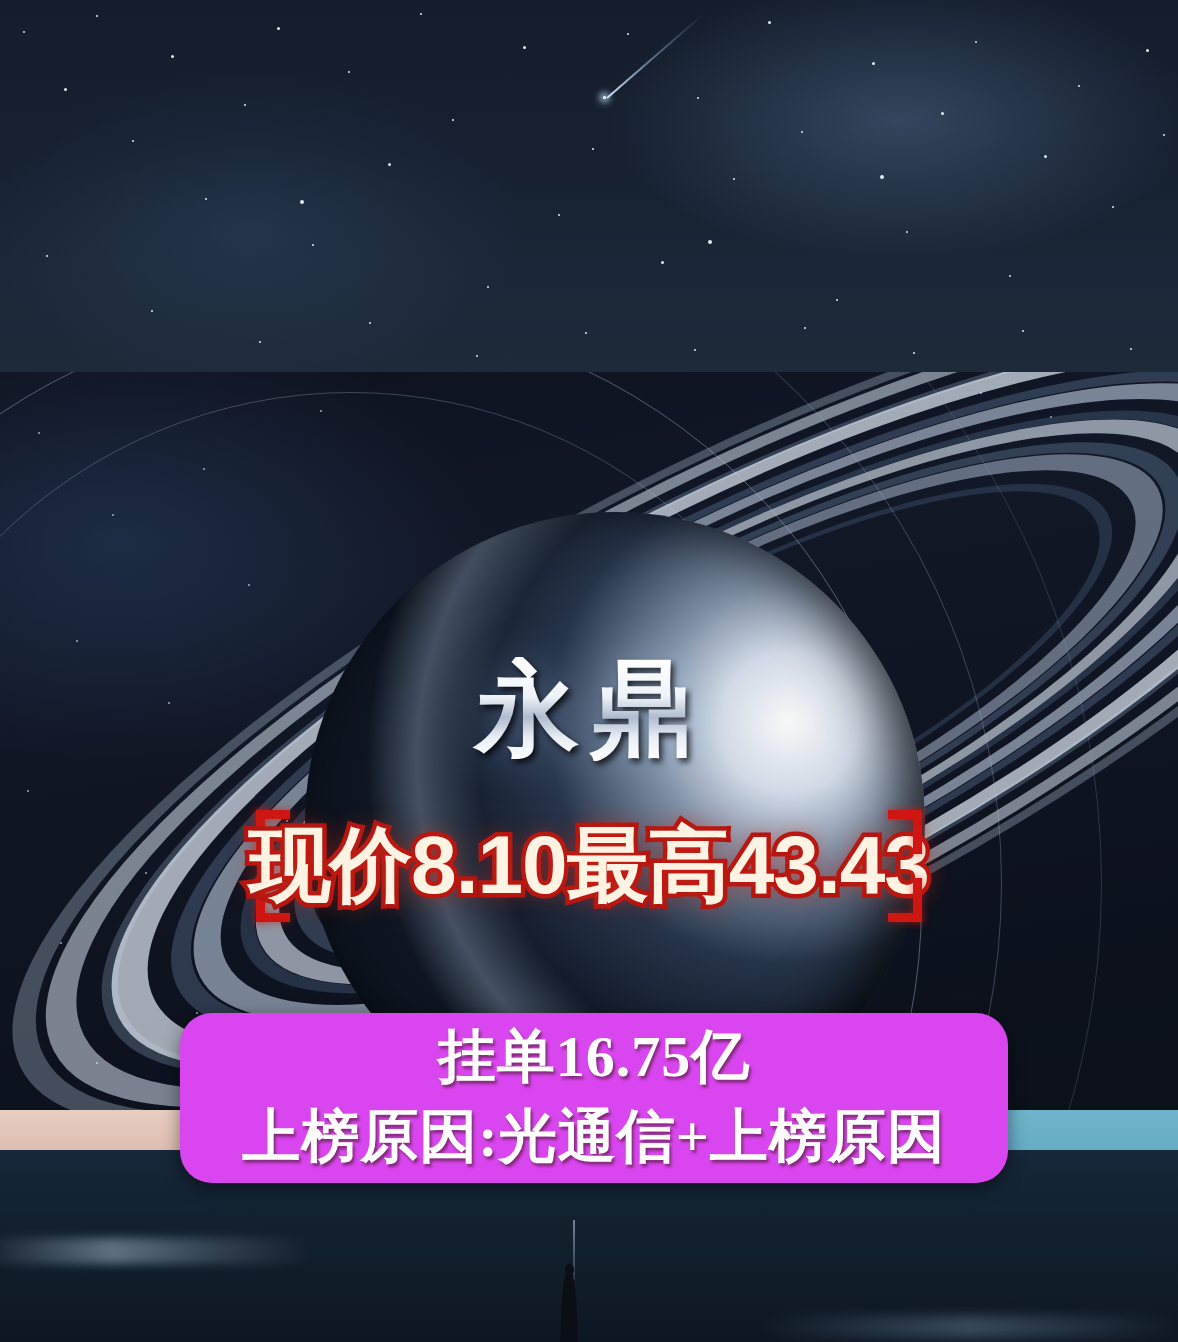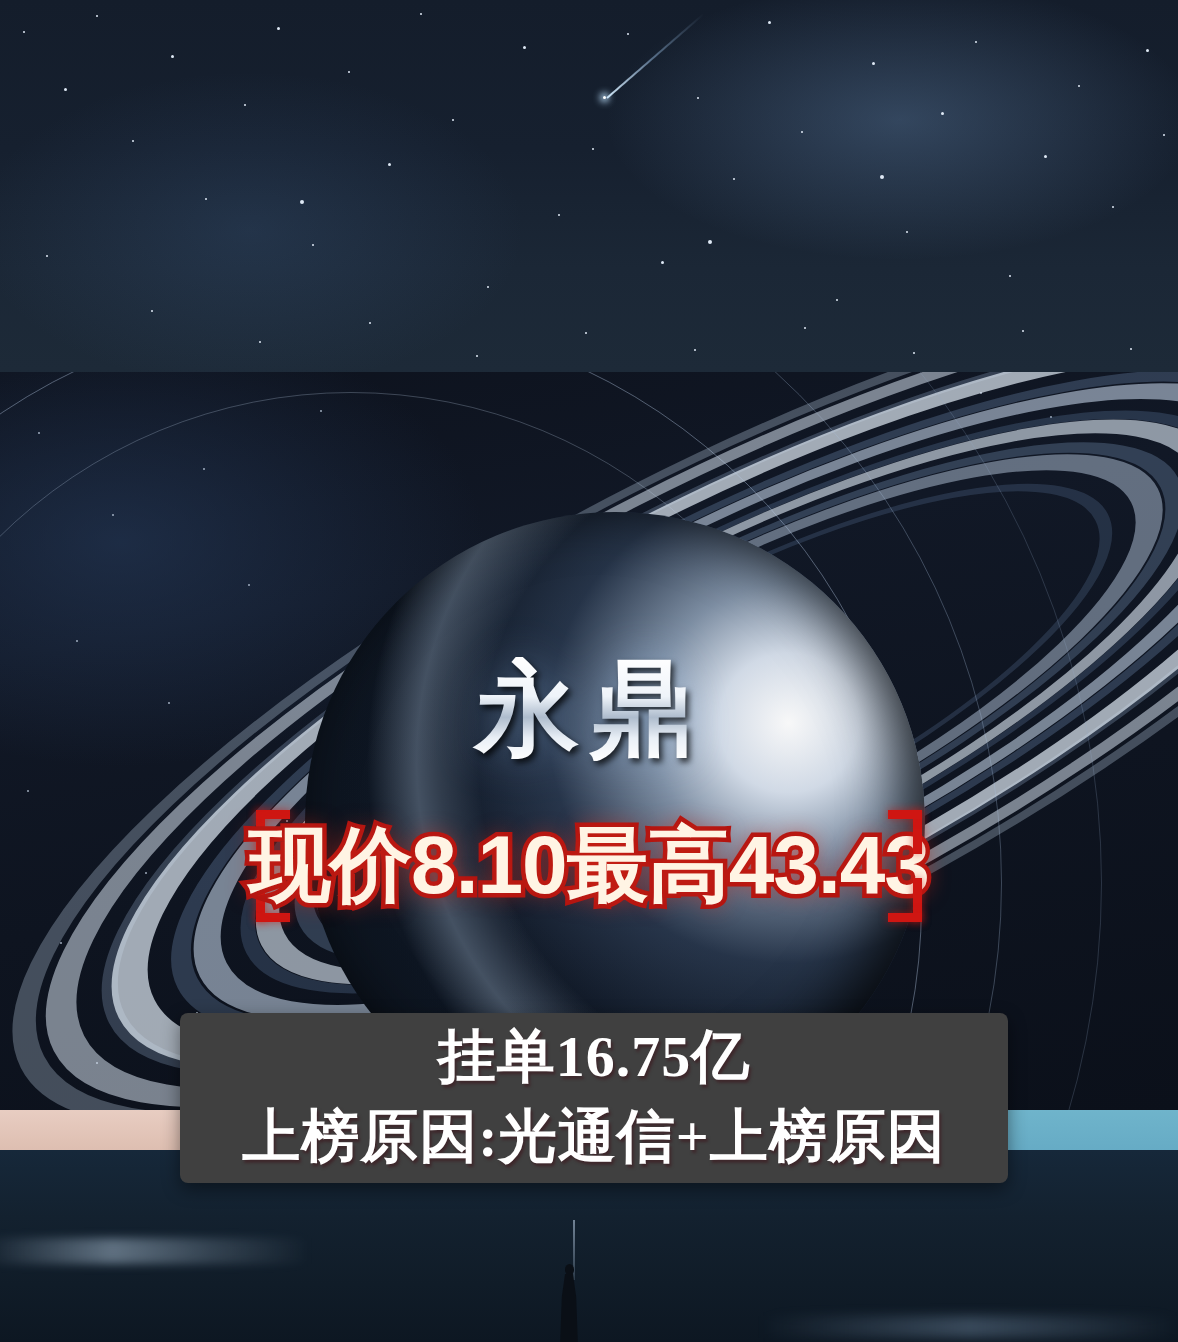--- a/index.html
+++ b/index.html
@@ -236,22 +236,22 @@
   .bracket-r{left:886px;top:4px;}
   .bracket-r::before{right:0;top:0;width:9px;height:44px;}
   .bracket-r::after{right:0;top:0;width:34px;height:9px;}
   .bracket-r2{left:886px;top:4px;}
   .bracket-r2::before{right:0;bottom:0;width:9px;height:44px;}
   .bracket-r2::after{right:0;bottom:0;width:34px;height:9px;}
 
   
   .info-box{
     position:absolute;left:180px;top:1013px;width:828px;height:170px;
-    background:#404040;
-    border-radius:8px;
+    background:#d946ef;
+    border-radius:32px;
     box-shadow:0 6px 18px rgba(0,0,0,.45);
     display:flex;flex-direction:column;align-items:center;justify-content:center;
     gap:12px;
   }
   .info-line{
     font-family:"Liberation Serif","DejaVu Serif",serif;
     font-weight:bold;
     color:#ffffff;
     letter-spacing:1px;
     white-space:nowrap;

